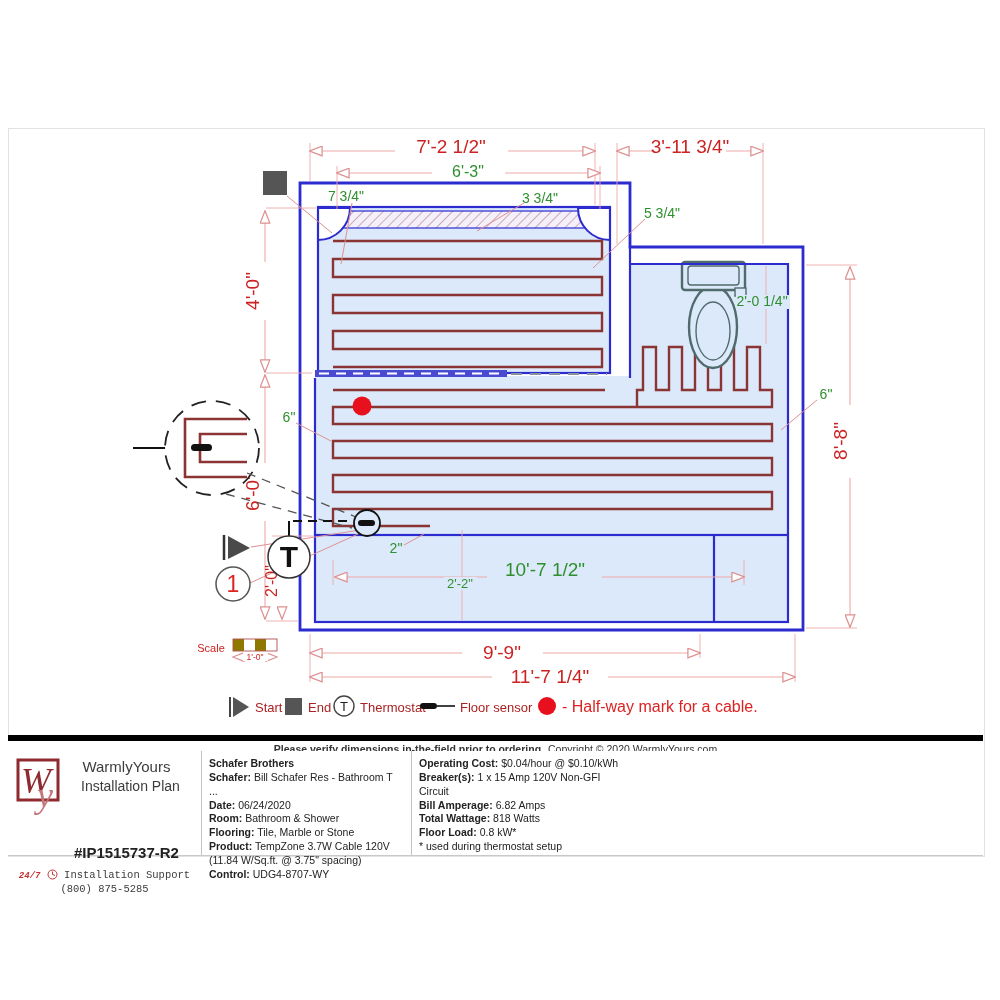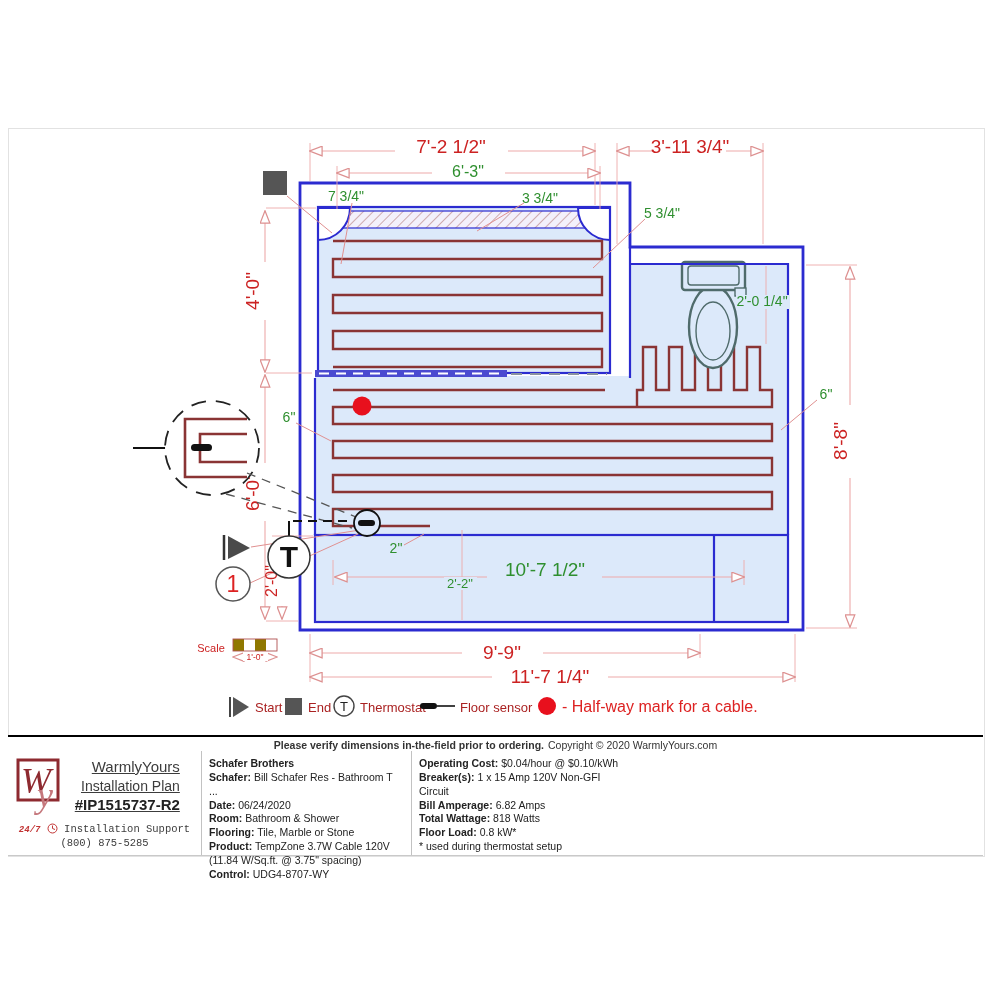--- a/index.html
+++ b/index.html
@@ -1,34 +1,34 @@
 <!DOCTYPE html>
 <html><head>
 <meta charset="utf-8">
 <style>
   html,body{margin:0;padding:0;background:#fff;}
   #page{position:relative;width:1000px;height:1000px;background:#fff;font-family:"Liberation Sans",sans-serif;overflow:hidden;}
   #sheet{position:absolute;left:8px;top:128px;width:975px;height:727px;border:1px solid #e2e2e2;}
   #plan-svg{position:absolute;left:8px;top:128px;}
   
-  #verify-bar{position:absolute;left:8px;top:735px;width:975px;height:15px;border-top:2px solid #000000;border-bottom:1px solid #b9b9b9;display:flex;align-items:center;justify-content:center;font-size:10.5px;color:#333;background:#fff;}
+  #verify-bar{position:absolute;left:8px;top:735px;width:975px;height:15px;border-top:6px solid #000000;border-bottom:1px solid #b9b9b9;display:flex;align-items:center;justify-content:center;font-size:10.5px;color:#333;background:#fff;}
   #verify-bar b{margin-right:4px;}
   #info-table{position:absolute;left:8px;top:751px;width:975px;height:104px;display:flex;background:#fff;border-bottom:1px solid #c9c9c9;font-size:10.5px;color:#222;}
   .col{padding:6px 7px;box-sizing:border-box;line-height:1.32;}
   .col + .col{border-left:1px solid #c2c2c2;}
   #col-brand{width:193px;}
   #col-project{width:210px;}
   #col-electrical{width:217px;}
   #col-note{flex:1;}
   .info-line b{font-weight:bold;}
   #brand-top{display:flex;align-items:flex-start;}
-  #brand-text{margin-left:8px;text-align:right;color:#3c3c3c;text-decoration:underline;}
+  #brand-text{margin-left:8px;text-align:center;color:#3c3c3c;}
   #brand-name{font-size:15px;}
   #brand-plan{font-size:14px;margin-left:8px;}
-  #brand-id{font-size:15px;font-weight:bold;color:#222;}
+  #brand-id{font-size:15px;font-weight:bold;color:#222;margin-top:48px;}
   #brand-support{margin-top:6px;text-align:center;color:#3c3c3c;font-size:10.5px;font-family:Liberation Mono, monospace;}
   .badge247{color:#c23434;font-weight:bold;font-style:italic;font-size:9px;}
   .circ1{display:inline-flex;align-items:center;justify-content:center;width:11px;height:11px;border:1px solid #cc3344;border-radius:50%;color:#cc3344;font-size:8px;margin-right:3px;vertical-align:-1px;}
 </style>
 </head>
 <body>
 
 <div id="page">
   <div id="sheet"></div>
 

